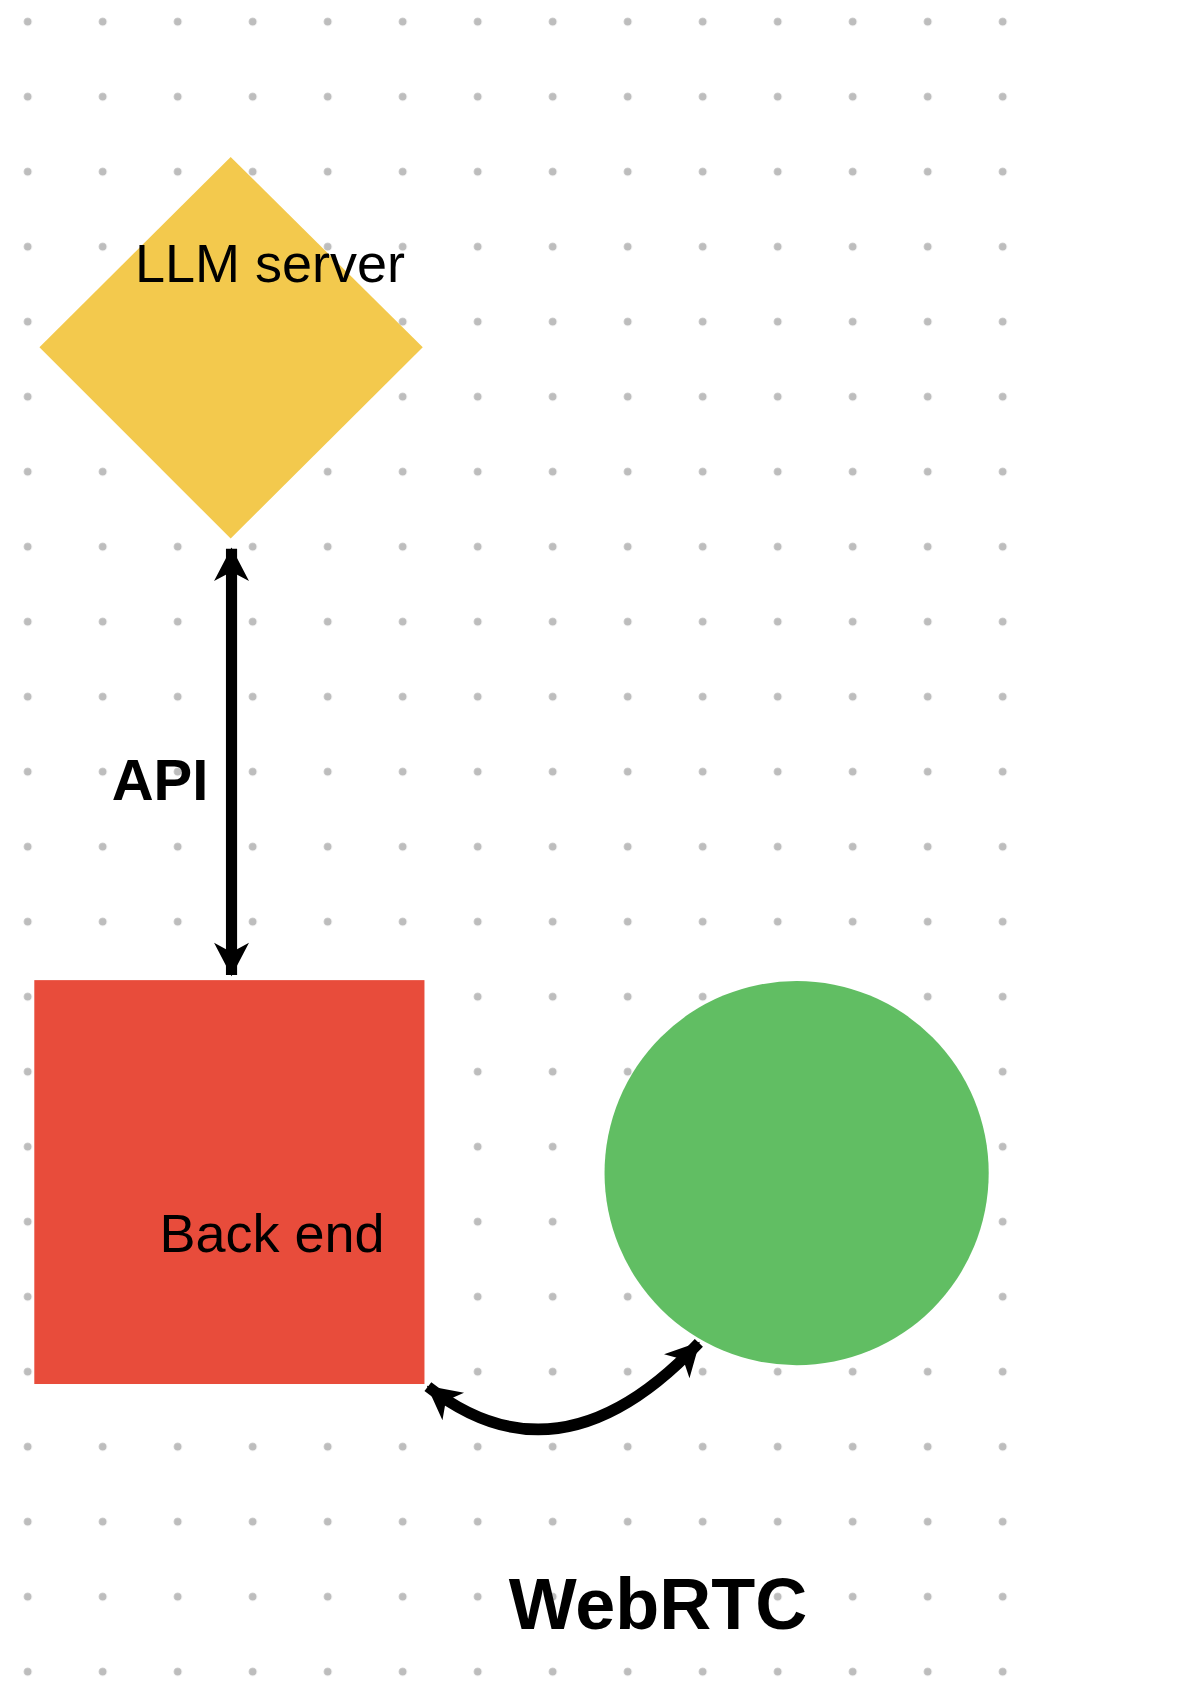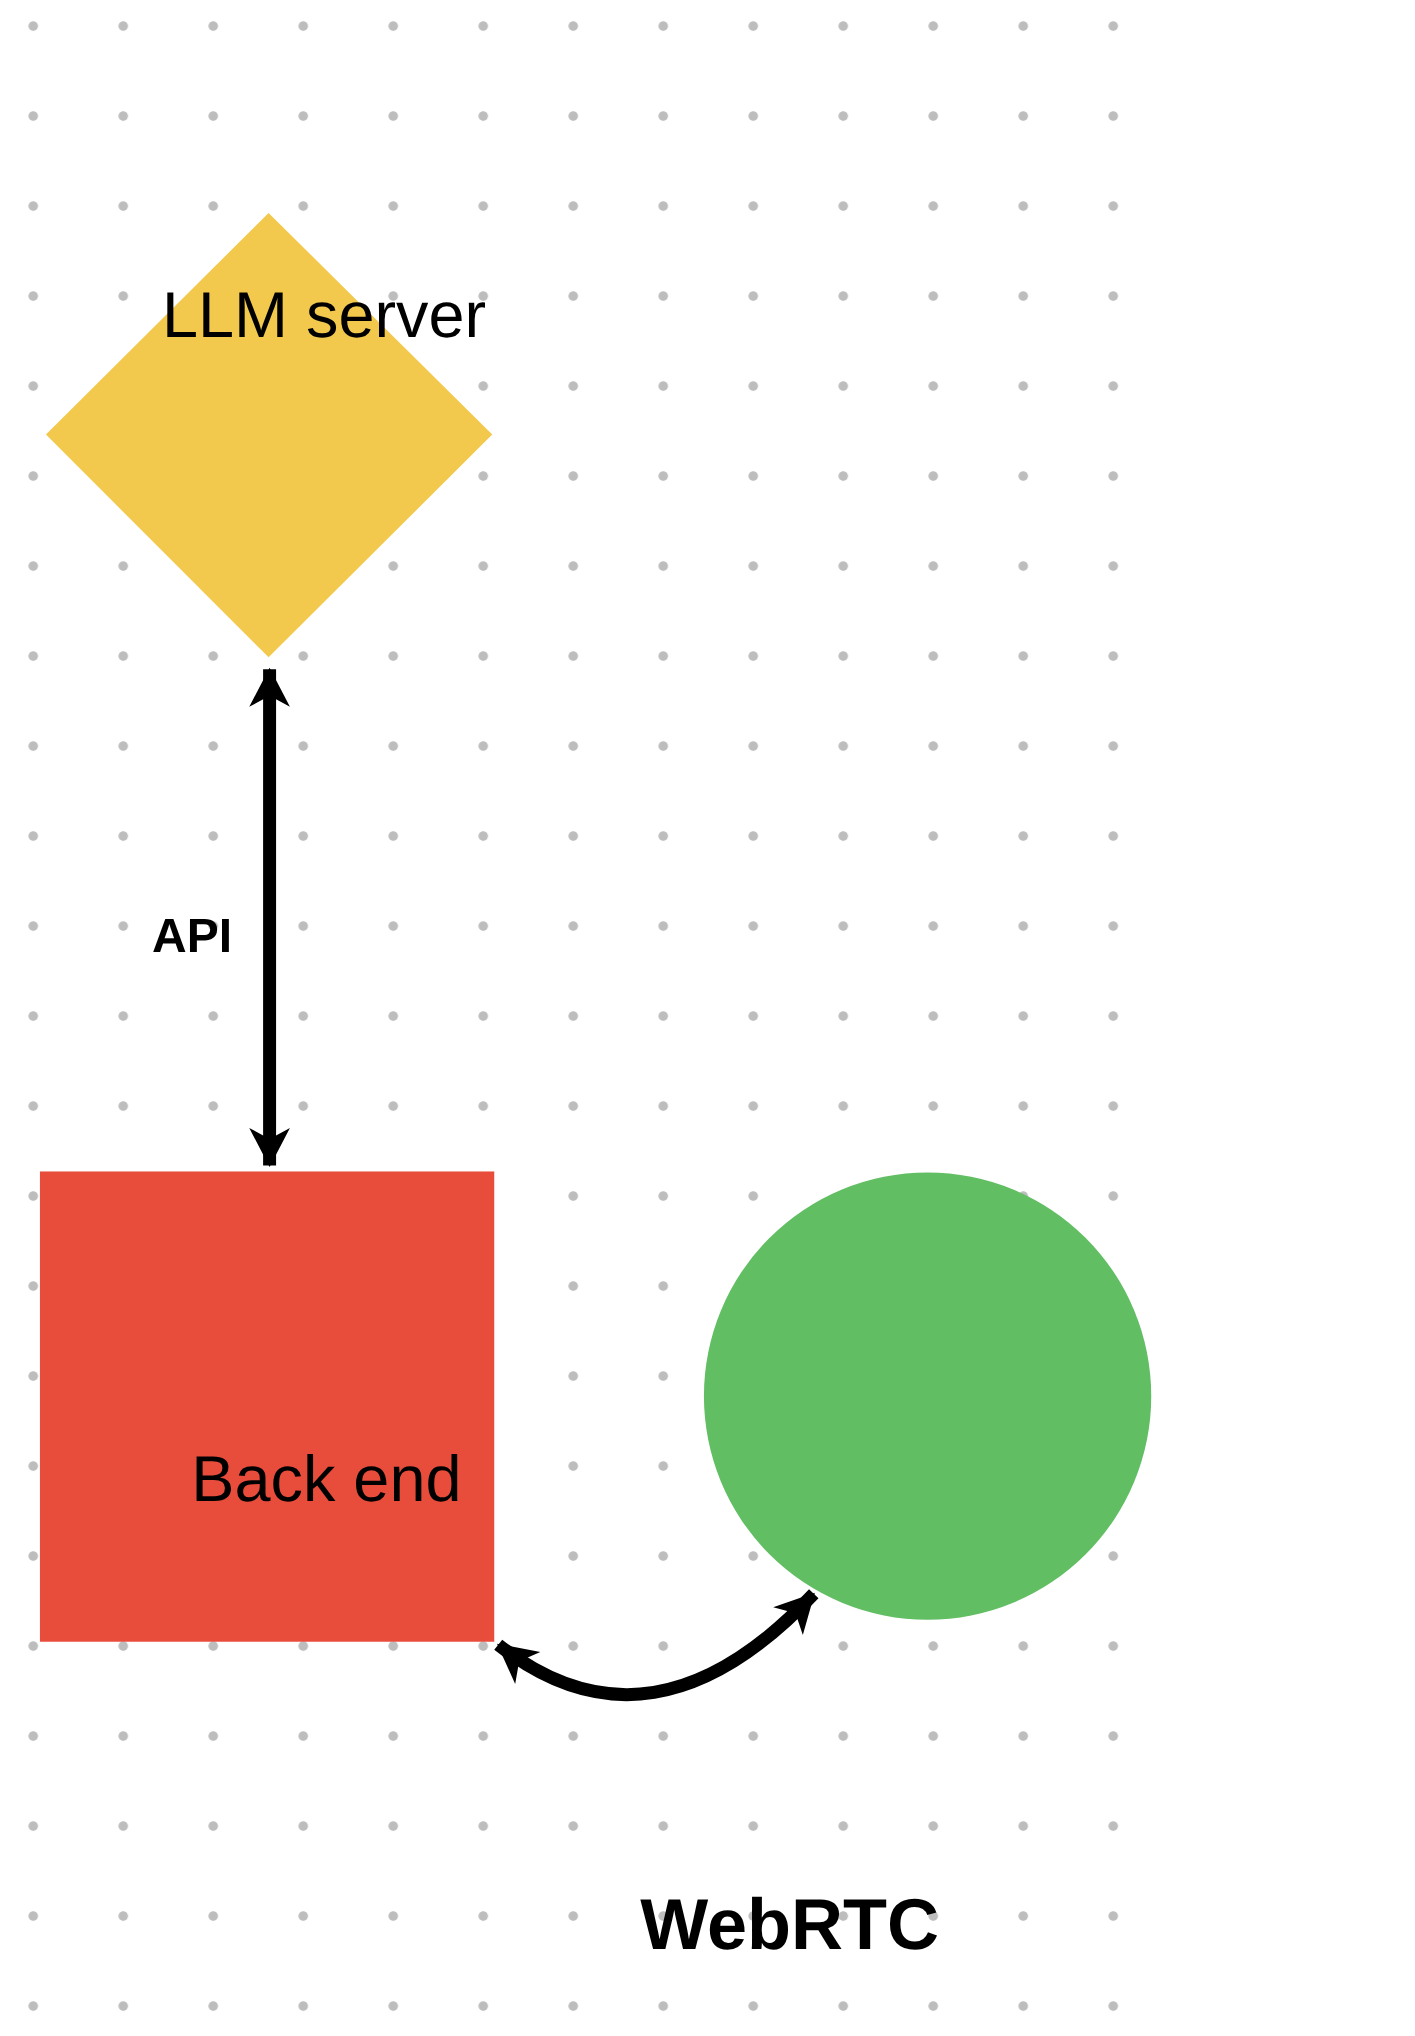--- a/index.html
+++ b/index.html
@@ -11,20 +11,21 @@
   .canvas {
     position: relative;
     width: 981px;
     height: 1697px;
     overflow: hidden;
     background-color: #ffffff;
     
     background-image: radial-gradient(circle, #bdbdbd 3.6px, rgba(189,189,189,0) 4.3px);
     background-size: 75px 75px;
     background-position: -9.8px -15.8px;
+    padding-left: 30px;
   }
   .shapes-svg {
     position: absolute;
     left: 0;
     top: 0;
     width: 100%;
     height: 100%;
     display: block;
   }
   .label {
@@ -34,22 +35,22 @@
     color: #000000;
     font-size: 54px;
     font-weight: 400;
     line-height: 1;
     letter-spacing: 0;
     text-align: center;
   }
   .edge-label {
     font-weight: 700;
   }
-  .label-api    { left: 160px;  top: 780px;  font-size: 40px; }
-  .label-webrtc { left: 658px;  top: 1604px; font-size: 60px; }
+  .label-api    { left: 160px;  top: 780px;  font-size: 58px; }
+  .label-webrtc { left: 658px;  top: 1604px; font-size: 72px; }
   .label-llm    { left: 270px;  top: 263px;  }
   .label-back   { left: 272px;  top: 1233px; }
   .label-front  { left: 929px;  top: 1227px; }
 </style>
 </head>
 <body>
 
 <div class="canvas">
 
   <svg class="shapes-svg" viewBox="0 0 1179 1697" xmlns="http://www.w3.org/2000/svg">

